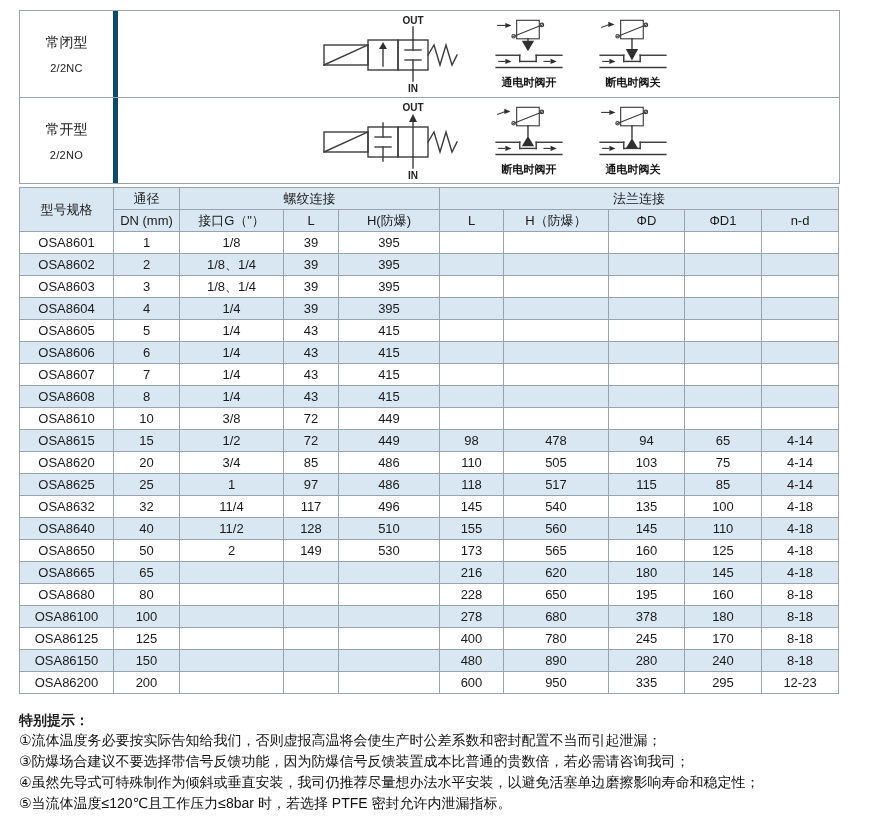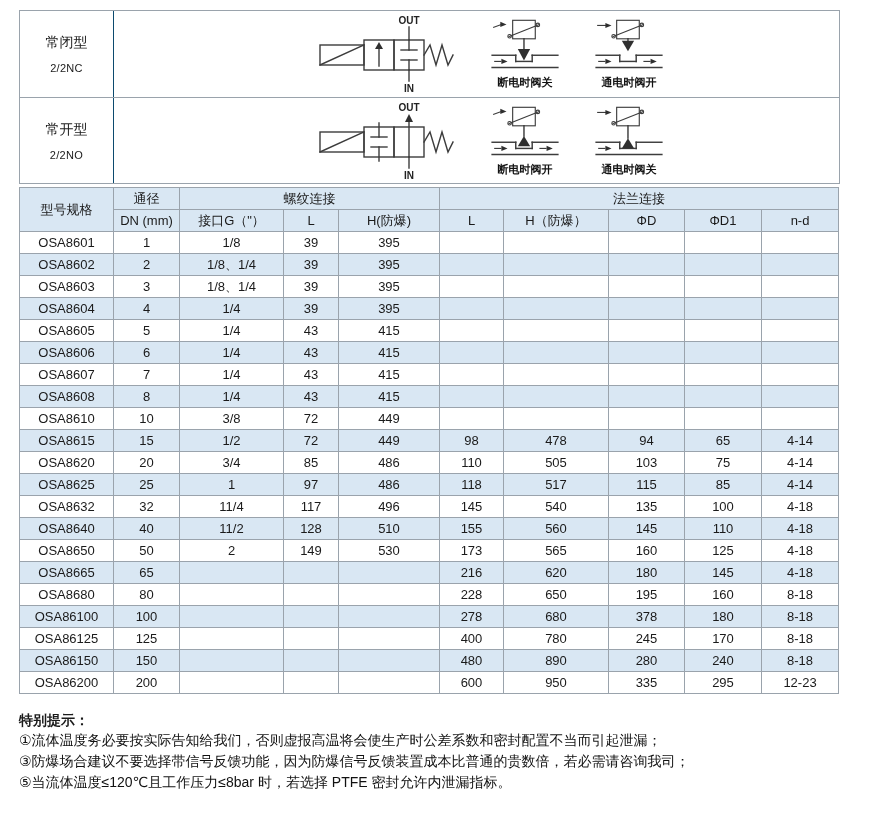--- a/index.html
+++ b/index.html
@@ -6,21 +6,21 @@
   body{width:890px;height:824px;overflow:hidden;
        font-family:"Liberation Sans","DejaVu Sans",sans-serif;color:#1a1a1a;}
   .page{position:relative;padding:10px 0 0 19px;width:820px;}
 
   
   .top-section{width:819px;border:1px solid #9aa3ac;}
   .top-row{display:flex;align-items:stretch;}
   .top-row + .top-row{border-top:1px solid #9aa3ac;}
   .top-row.r1{height:86px;}
   .top-row.r2{height:85px;}
-  .type-cell{width:93px;border-right:1px solid #0c4a6e;display:flex;flex-direction:column;
+  .type-cell{width:93px;border-right:5px solid #0c4a6e;display:flex;flex-direction:column;
              justify-content:center;align-items:center;gap:10px;}
   .type-name{font-size:14px;}
   .type-code{font-size:11px;letter-spacing:.3px;}
   .diagram-cell{flex:1;display:flex;align-items:center;}
   .symbol-wrap{margin-left:196px;display:flex;align-items:center;}
   .minis{display:flex;gap:30px;margin-left:26px;}
   .mini{display:flex;flex-direction:column;align-items:center;}
   .mini-caption{font-size:11px;font-weight:700;color:#111;margin-top:1px;white-space:nowrap;}
   svg{display:block;}
   svg .ln{stroke:#3c3c3c;stroke-width:1.4;fill:none;stroke-linecap:square;}
@@ -68,61 +68,61 @@
             <line class="ln" x1="99" y1="57" x2="99" y2="47"></line>
             <line class="ln" x1="91" y1="47" x2="107" y2="47"></line>
             <line class="ln" x1="99" y1="57" x2="99" y2="68"></line>
             <polyline class="ln" points="114,42 120,32 126,52 132,32 138,52 143,42"></polyline>
             <text x="99" y="79" text-anchor="middle">IN</text>
           </svg>
         </div>
         <div class="minis">
           <div class="mini">
             <svg width="74" height="56" viewBox="0 0 72 54">
-              <line class="thin" x1="5" y1="9" x2="13" y2="6"></line>
-                <polygon class="fl" points="12,3.5 18,6 12,8.5"></polygon>
-              <rect class="thin" x="24" y="2" width="22" height="18"></rect>
-              <line class="thin" x1="20" y1="18" x2="50" y2="6"></line>
-              <circle class="thin" cx="21" cy="17.5" r="1.7"></circle>
-                <circle class="thin" cx="48.5" cy="6.5" r="1.7"></circle>
-              <line class="ln" x1="35" y1="20" x2="35" y2="30"></line>
-              <line class="ln" x1="4" y1="36" x2="27" y2="36"></line>
-                <line class="ln" x1="43" y1="36" x2="68" y2="36"></line>
-              <line class="ln" x1="4" y1="48" x2="68" y2="48"></line>
-              <line class="ln" x1="27" y1="36" x2="27" y2="42"></line>
-                <line class="ln" x1="43" y1="36" x2="43" y2="42"></line>
-              <line class="ln" x1="27" y1="42" x2="43" y2="42"></line>
-              <polygon class="fl" points="29,30 41,30 35,41"></polygon>
-              <line class="thin" x1="6" y1="42" x2="13" y2="42"></line>
-                <polygon class="fl" points="13,39.5 19,42 13,44.5"></polygon>
-            </svg>
-            <span class="mini-caption">断电时阀关</span>
-          </div>
-          <div class="mini">
-            <svg width="74" height="56" viewBox="0 0 72 54">
               <line class="thin" x1="5" y1="7" x2="14" y2="7"></line>
                 <polygon class="fl" points="13,4.5 19,7 13,9.5"></polygon>
               <rect class="thin" x="24" y="2" width="22" height="18"></rect>
               <line class="thin" x1="20" y1="18" x2="50" y2="6"></line>
               <circle class="thin" cx="21" cy="17.5" r="1.7"></circle>
                 <circle class="thin" cx="48.5" cy="6.5" r="1.7"></circle>
               <line class="ln" x1="35" y1="20" x2="35" y2="22"></line>
               <line class="ln" x1="4" y1="36" x2="27" y2="36"></line>
                 <line class="ln" x1="43" y1="36" x2="68" y2="36"></line>
               <line class="ln" x1="4" y1="48" x2="68" y2="48"></line>
               <line class="ln" x1="27" y1="36" x2="27" y2="42"></line>
                 <line class="ln" x1="43" y1="36" x2="43" y2="42"></line>
               <line class="ln" x1="27" y1="42" x2="43" y2="42"></line>
               <polygon class="fl" points="29,22 41,22 35,32"></polygon>
               <line class="thin" x1="6" y1="42" x2="13" y2="42"></line>
                 <polygon class="fl" points="13,39.5 19,42 13,44.5"></polygon>
               <line class="thin" x1="50" y1="42" x2="57" y2="42"></line>
                 <polygon class="fl" points="57,39.5 63,42 57,44.5"></polygon>
             </svg>
             <span class="mini-caption">通电时阀开</span>
+          </div>
+          <div class="mini">
+            <svg width="74" height="56" viewBox="0 0 72 54">
+              <line class="thin" x1="5" y1="9" x2="13" y2="6"></line>
+                <polygon class="fl" points="12,3.5 18,6 12,8.5"></polygon>
+              <rect class="thin" x="24" y="2" width="22" height="18"></rect>
+              <line class="thin" x1="20" y1="18" x2="50" y2="6"></line>
+              <circle class="thin" cx="21" cy="17.5" r="1.7"></circle>
+                <circle class="thin" cx="48.5" cy="6.5" r="1.7"></circle>
+              <line class="ln" x1="35" y1="20" x2="35" y2="30"></line>
+              <line class="ln" x1="4" y1="36" x2="27" y2="36"></line>
+                <line class="ln" x1="43" y1="36" x2="68" y2="36"></line>
+              <line class="ln" x1="4" y1="48" x2="68" y2="48"></line>
+              <line class="ln" x1="27" y1="36" x2="27" y2="42"></line>
+                <line class="ln" x1="43" y1="36" x2="43" y2="42"></line>
+              <line class="ln" x1="27" y1="42" x2="43" y2="42"></line>
+              <polygon class="fl" points="29,30 41,30 35,41"></polygon>
+              <line class="thin" x1="6" y1="42" x2="13" y2="42"></line>
+                <polygon class="fl" points="13,39.5 19,42 13,44.5"></polygon>
+            </svg>
+            <span class="mini-caption">断电时阀关</span>
           </div>
         </div>
       </div>
     </div>
 
     <div class="top-row r2">
       <div class="type-cell">
         <span class="type-name">常开型</span>
         <span class="type-code">2/2NO</span>
       </div>
@@ -480,16 +480,17 @@
           <td>295</td>
           <td>12-23</td>
         </tr>
       </tbody>
   </table>
 
   <div class="notes">
     <div class="notes-title">特别提示：</div>
     <div class="note-line">①流体温度务必要按实际告知给我们，否则虚报高温将会使生产时公差系数和密封配置不当而引起泄漏；</div>
     <div class="note-line">③防爆场合建议不要选择带信号反馈功能，因为防爆信号反馈装置成本比普通的贵数倍，若必需请咨询我司；</div>
+    <div class="note-line">④虽然先导式可特殊制作为倾斜或垂直安装，我司仍推荐尽量想办法水平安装，以避免活塞单边磨擦影响寿命和稳定性；</div>
     <div class="note-line">⑤当流体温度≤120℃且工作压力≤8bar 时，若选择 PTFE 密封允许内泄漏指标。</div>
   </div>
 
 </div>
 
 </body></html>

